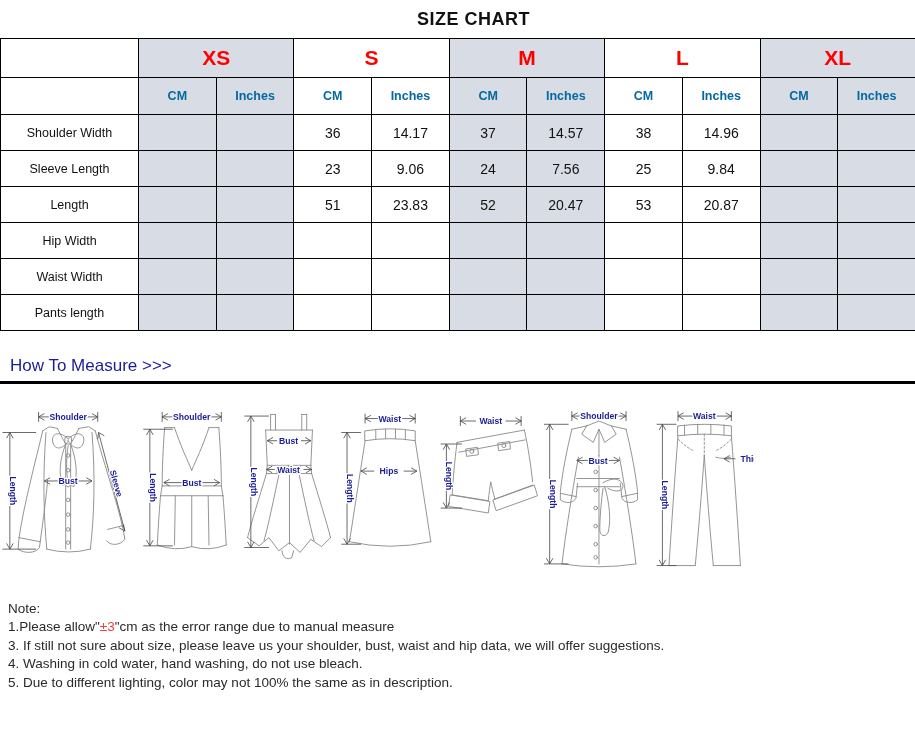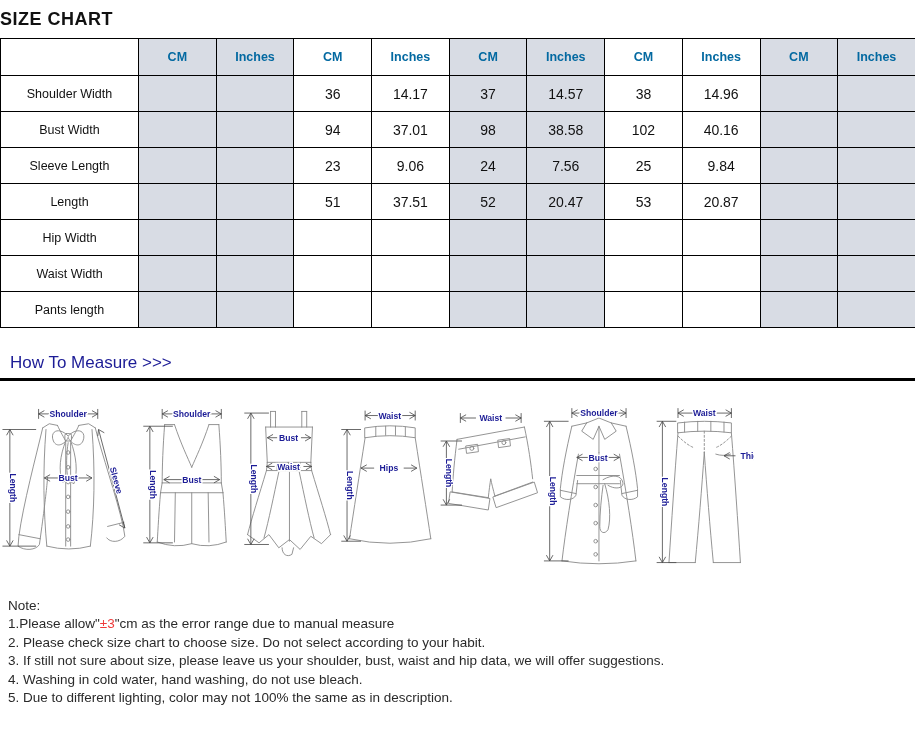--- a/index.html
+++ b/index.html
@@ -1,20 +1,20 @@
 <!DOCTYPE html>
 <html><head>
 <meta charset="utf-8">
 <style>
   * { margin:0; padding:0; box-sizing:border-box; }
   body { background:#fff; font-family:"Liberation Sans","DejaVu Sans",sans-serif; }
   .page { position:relative; width:915px; height:751px; background:#fff; overflow:hidden; color:#1a1a1a; }
 
   
-  .title-bar { height:38px; display:flex; align-items:center; justify-content:flex-start; }
+  .title-bar { height:38px; display:flex; align-items:center; justify-content:center;margin-left:32px; }
   .page-title { font-size:18px; font-weight:bold; letter-spacing:.5px; color:#111; }
 
   
   table.size-table { width:915px; border-collapse:collapse; table-layout:fixed; }
   table.size-table th, table.size-table td { border:1px solid #000; text-align:center; vertical-align:middle; overflow:hidden; }
   tr.size-header-row { height:39px; }
   tr.unit-header-row { height:37px; }
   tbody tr { height:36px; }
   th.size-th { font-size:21px; font-weight:bold; color:#ff0000; }
   th.unit-th { font-size:12.5px; font-weight:bold; color:#0369a1; }
@@ -48,20 +48,28 @@
   <div class="title-bar">
     <span class="page-title">SIZE CHART</span>
   </div>
 
   <table class="size-table">
     <colgroup>
       <col style="width:138px">
       <col span="10" style="width:77.7px">
     </colgroup>
     <thead>
+      <tr class="size-header-row" id="size-header-row">
+        <th class="corner-cell"></th>
+      <th colspan="2" class="size-th shaded">XS</th>
+          <th colspan="2" class="size-th">S</th>
+          <th colspan="2" class="size-th shaded">M</th>
+          <th colspan="2" class="size-th">L</th>
+          <th colspan="2" class="size-th shaded">XL</th>
+        </tr>
       <tr class="unit-header-row" id="unit-header-row">
         <th class="corner-cell"></th>
       <th class="unit-th shaded">CM</th>
           <th class="unit-th shaded">Inches</th>
           <th class="unit-th">CM</th>
           <th class="unit-th">Inches</th>
           <th class="unit-th shaded">CM</th>
           <th class="unit-th shaded">Inches</th>
           <th class="unit-th">CM</th>
           <th class="unit-th">Inches</th>
@@ -77,51 +85,38 @@
           <td class="val">36</td>
           <td class="val">14.17</td>
           <td class="val shaded">37</td>
           <td class="val shaded">14.57</td>
           <td class="val">38</td>
           <td class="val">14.96</td>
           <td class="val shaded"></td>
           <td class="val shaded"></td>
         </tr>
         <tr>
-          <td class="row-label">Bust Width</td>
-          <td class="val shaded"></td>
-          <td class="val shaded"></td>
-          <td class="val">94</td>
-          <td class="val">37.01</td>
-          <td class="val shaded">98</td>
-          <td class="val shaded">38.58</td>
-          <td class="val">102</td>
-          <td class="val">40.16</td>
-          <td class="val shaded"></td>
-          <td class="val shaded"></td>
-        </tr>
-        <tr>
           <td class="row-label">Sleeve Length</td>
           <td class="val shaded"></td>
           <td class="val shaded"></td>
           <td class="val">23</td>
           <td class="val">9.06</td>
           <td class="val shaded">24</td>
           <td class="val shaded">7.56</td>
           <td class="val">25</td>
           <td class="val">9.84</td>
           <td class="val shaded"></td>
           <td class="val shaded"></td>
         </tr>
         <tr>
           <td class="row-label">Length</td>
           <td class="val shaded"></td>
           <td class="val shaded"></td>
           <td class="val">51</td>
-          <td class="val">37.51</td>
+          <td class="val">23.83</td>
           <td class="val shaded">52</td>
           <td class="val shaded">20.47</td>
           <td class="val">53</td>
           <td class="val">20.87</td>
           <td class="val shaded"></td>
           <td class="val shaded"></td>
         </tr>
         <tr>
           <td class="row-label">Hip Width</td>
           <td class="val shaded"></td>
@@ -398,19 +393,18 @@
       <text class="dim-label" x="60" y="14">Waist</text>
       <text class="dim-label" x="104" y="66" style="text-anchor:start">Thigh</text>
       <text class="dim-label" x="9" y="106" transform="rotate(90 9 106)">Length</text>
     </svg>
 
   </div>
 
   <div class="notes">
     <div>Note:</div>
     <div><span>1.Please allow"</span><span class="note-red">±3</span><span>"cm as the error range due to manual measure</span></div>
-    <div>2. Please check size chart to choose size. Do not select according to your habit.</div>
     <div>3. If still not sure about size, please leave us your shoulder, bust, waist and hip data, we will offer suggestions.</div>
     <div>4. Washing in cold water, hand washing, do not use bleach.</div>
     <div>5. Due to different lighting, color may not 100% the same as in description.</div>
   </div>
 
 </div>
 
 </body></html>

